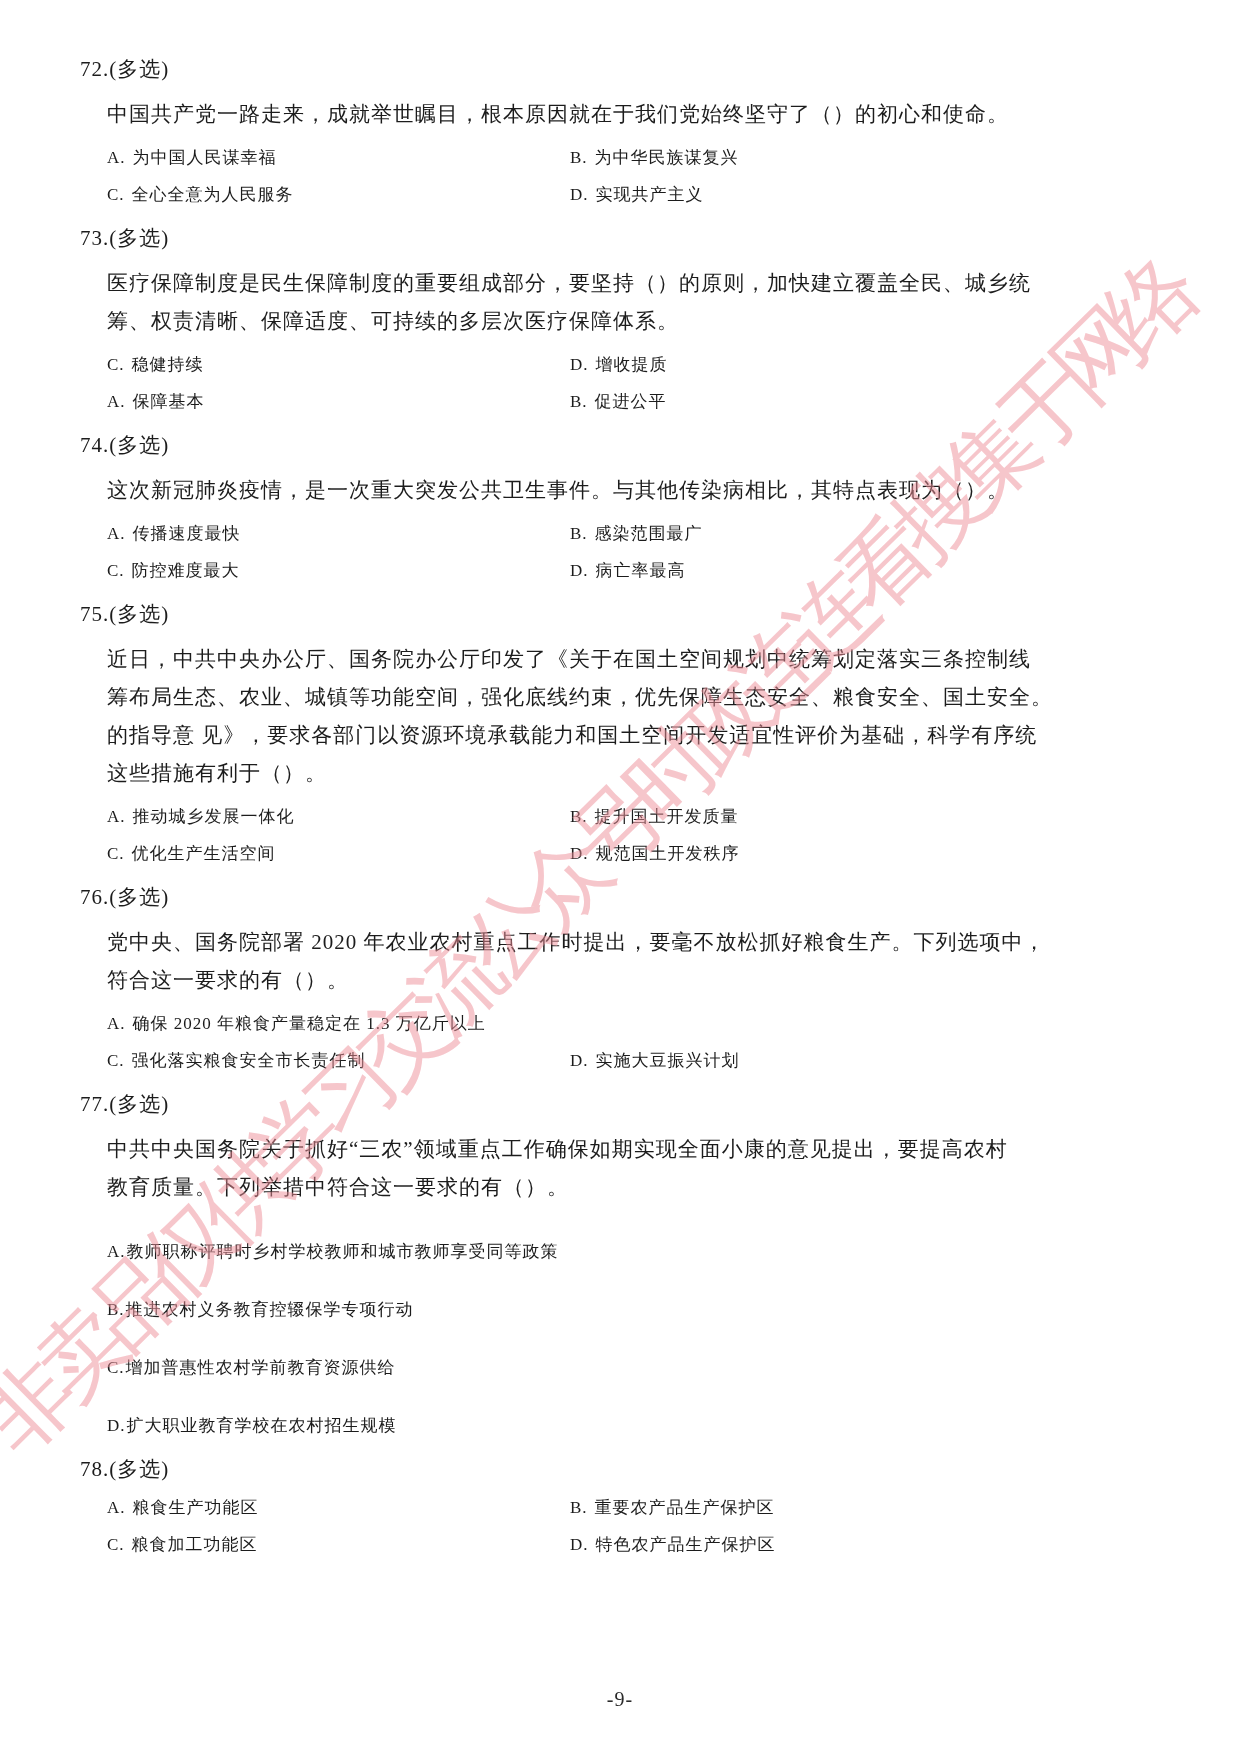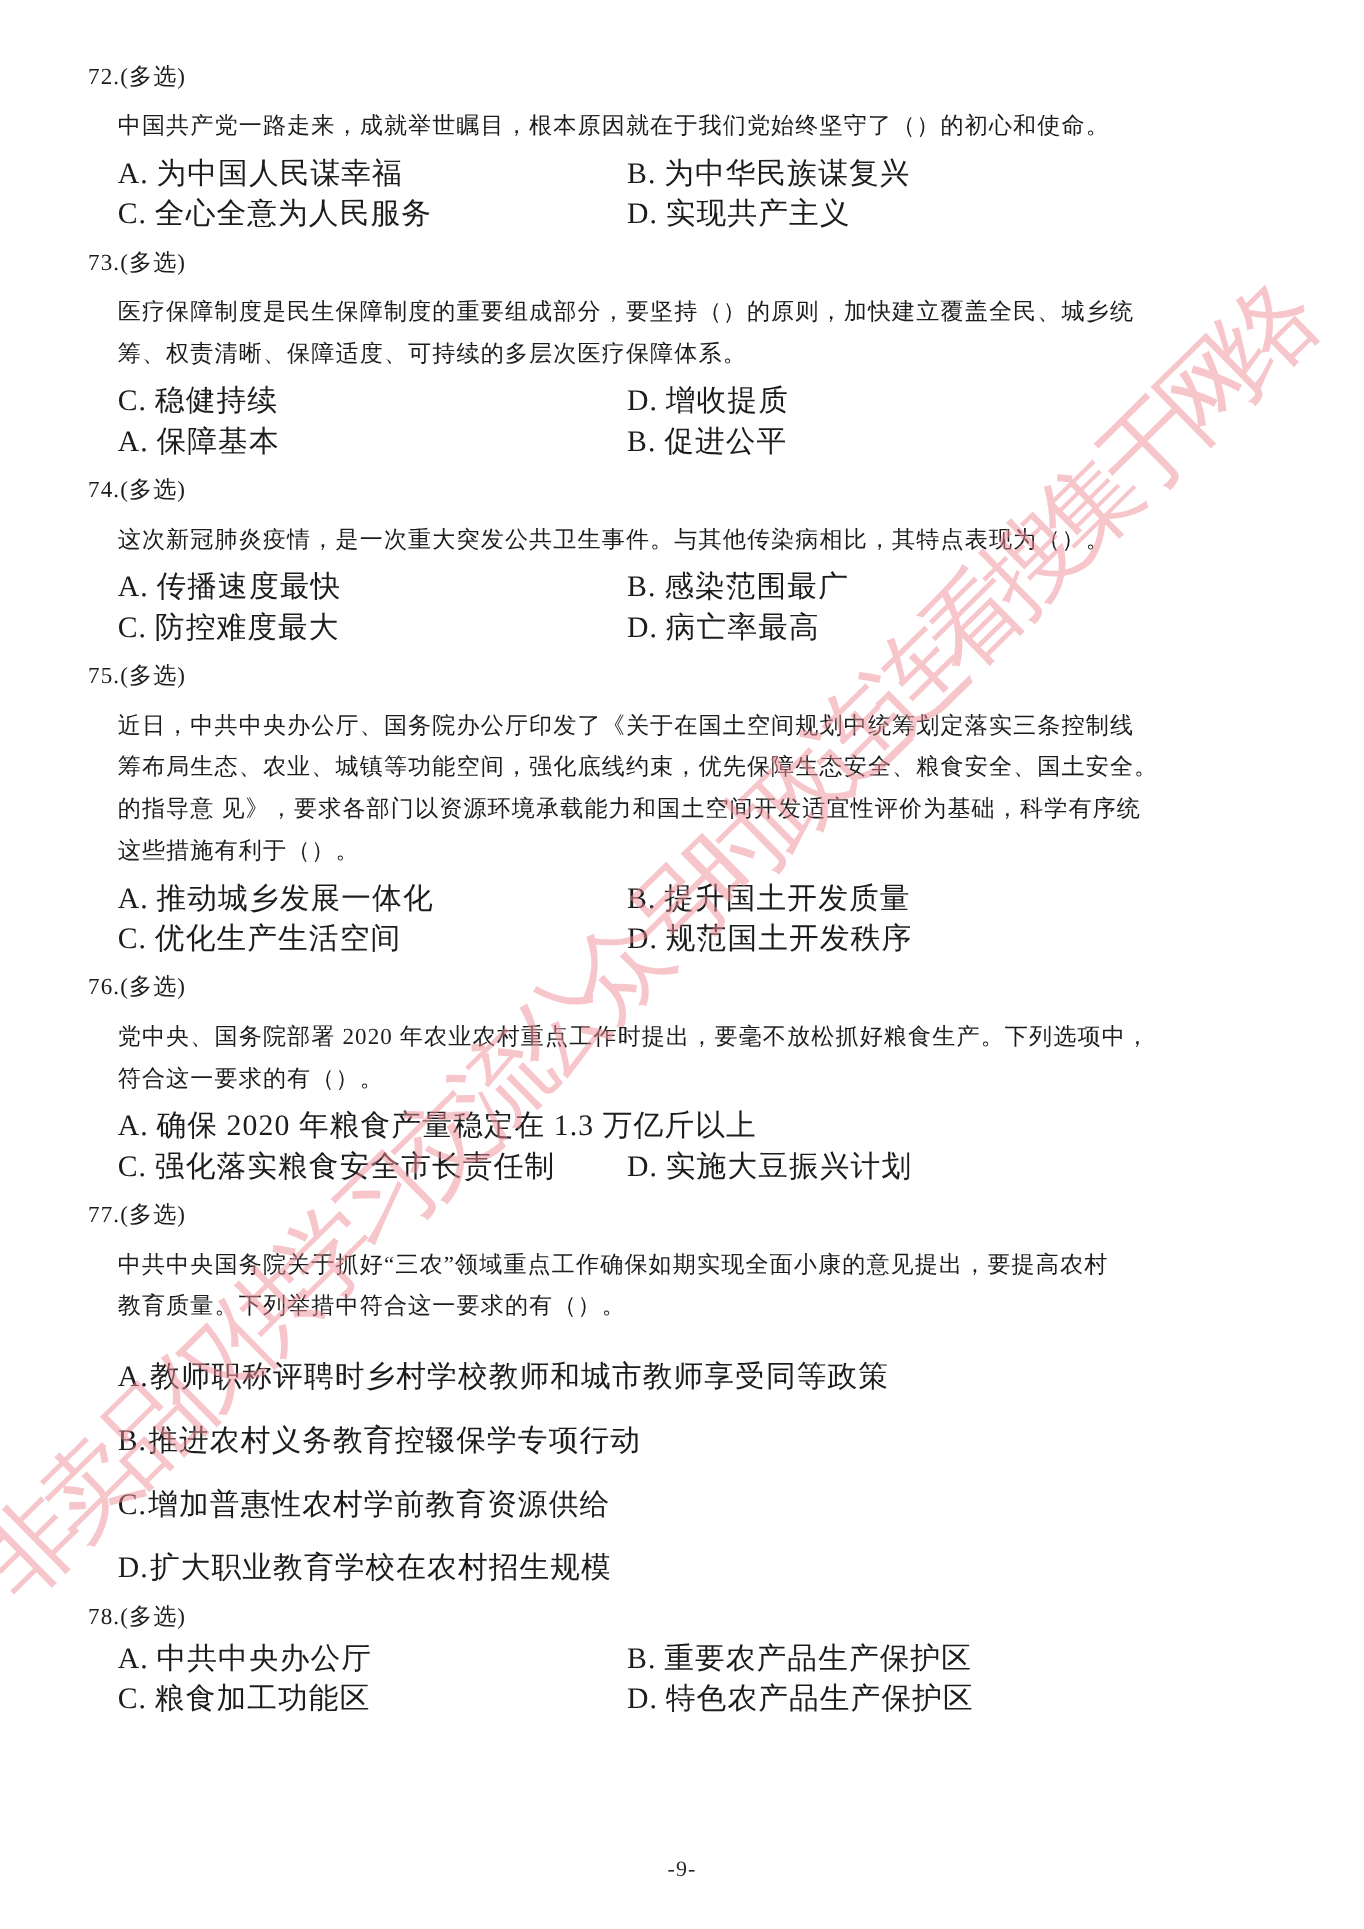--- a/index.html
+++ b/index.html
@@ -27,21 +27,21 @@
   .q-body{margin-left:27px;}
   .q-line{
     font-size:21px;
     line-height:38px;
     letter-spacing:1px;
     white-space:nowrap;
   }
   .opt-row{
     display:flex;
     margin-top:12px;
-    font-size:27px;
+    font-size:17px;
     line-height:25px;
     letter-spacing:1px;
     white-space:nowrap;
   }
   .opt-left{flex:0 0 463px;}
   .opt-right{flex:1 1 auto;}
   .opt-label{margin-right:7px;}
   .single .opt-row{margin-top:33px;}
   .single .opt-label{margin-right:1px;}
   .page-number{
@@ -172,21 +172,21 @@
       <div class="opt-row">
         <div><span class="opt-label">D.</span><span>扩大职业教育学校在农村招生规模</span></div>
       </div>
     </div>
   </div>
 
   <div class="question">
     <div class="q-head"><span>78.</span><span>(多选)</span></div>
     <div class="q-body">
       <div class="opt-row">
-        <div class="opt-left"><span class="opt-label">A.</span><span>中共中央办公厅</span></div>
+        <div class="opt-left"><span class="opt-label">A.</span><span>粮食生产功能区</span></div>
         <div class="opt-right"><span class="opt-label">B.</span><span>重要农产品生产保护区</span></div>
       </div>
       <div class="opt-row">
         <div class="opt-left"><span class="opt-label">C.</span><span>粮食加工功能区</span></div>
         <div class="opt-right"><span class="opt-label">D.</span><span>特色农产品生产保护区</span></div>
       </div>
     </div>
   </div>
 
   <div class="page-number">-9-</div>

